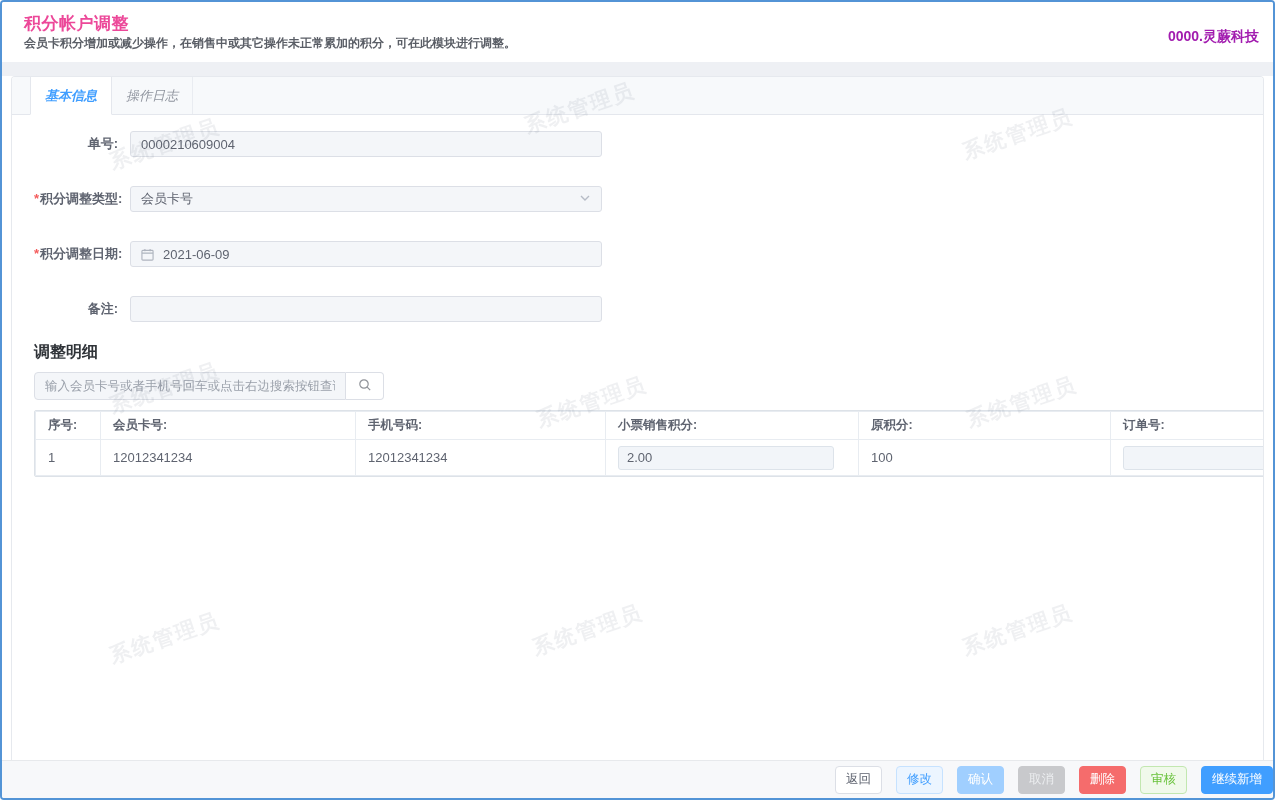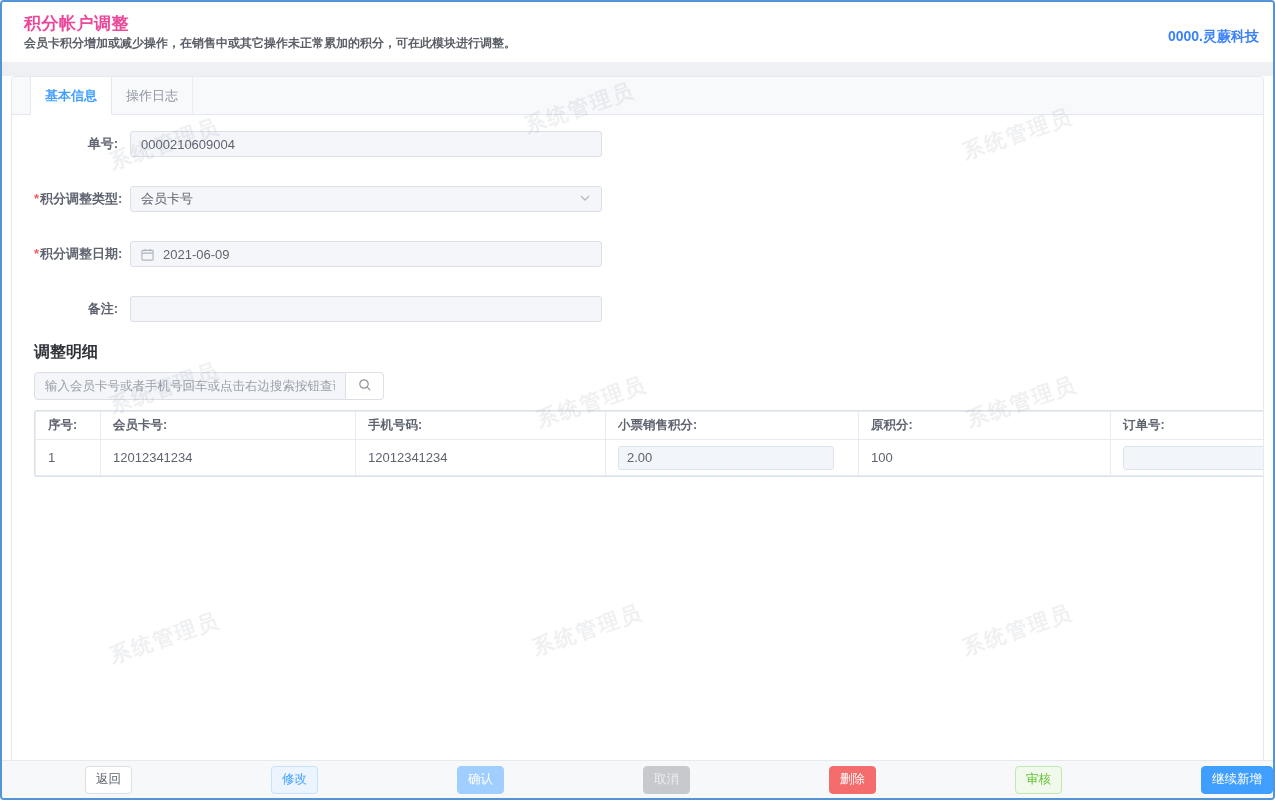--- a/index.html
+++ b/index.html
@@ -23,21 +23,21 @@
   
   .page-header {
     position: relative;
     height: 60px;
     padding: 10px 14px 0 22px;
     background: #fff;
     flex: 0 0 auto;
   }
   .page-title { font-size: 17px; font-weight: bold; color: #ec4899; letter-spacing: 0.5px; }
   .page-subtitle { font-size: 12px; font-weight: 600; color: #5a5e66; }
-  .company { position: absolute; right: 14px; top: 26px; font-size: 14px; font-weight: bold; color: #3b82f6; }
+  .company { position: absolute; right: 14px; top: 26px; font-size: 14px; font-weight: bold; color: #a21caf; }
 
   .gray-band { height: 14px; background: #eef0f4; flex: 0 0 auto; }
 
   
   .card {
     flex: 1 1 auto;
     margin: 0 9px;
     background: #fff;
     border: 1px solid #e6e9ee;
     border-bottom: none;
@@ -51,20 +51,21 @@
 
   
   .tab-bar {
     flex: 0 0 auto;
     height: 38px;
     background: #f7f9fb;
     border-bottom: 1px solid #e4e7ed;
     display: flex;
     align-items: stretch;
     padding-left: 18px;
+    font-style: italic;
   }
   .tab {
     display: flex; align-items: center;
     padding: 0 14px;
     font-size: 13px;
     color: #8f949e;
     cursor: pointer;
     border-right: 1px solid #e9ecf1;
     position: relative;
   }
@@ -156,23 +157,23 @@
     outline: none;
     font-family: inherit;
   }
   .cell-input.wide { width: 420px; }
 
   
   .footer-bar {
     flex: 0 0 38px;
     background: #f7f8fa;
     border-top: 1px solid #e7e9ec;
-    display: flex; align-items: center; justify-content: space-between;
+    display: flex; align-items: center; justify-content: flex-end;
     gap: 14px;
-    padding-left: 83px;
+    padding-left: 108px;
     position: relative;
     z-index: 2;
   }
   .btn {
     height: 28px;
     padding: 0 10px;
     min-width: 44px;
     border-radius: 4px;
     font-size: 12.5px;
     font-family: inherit;

